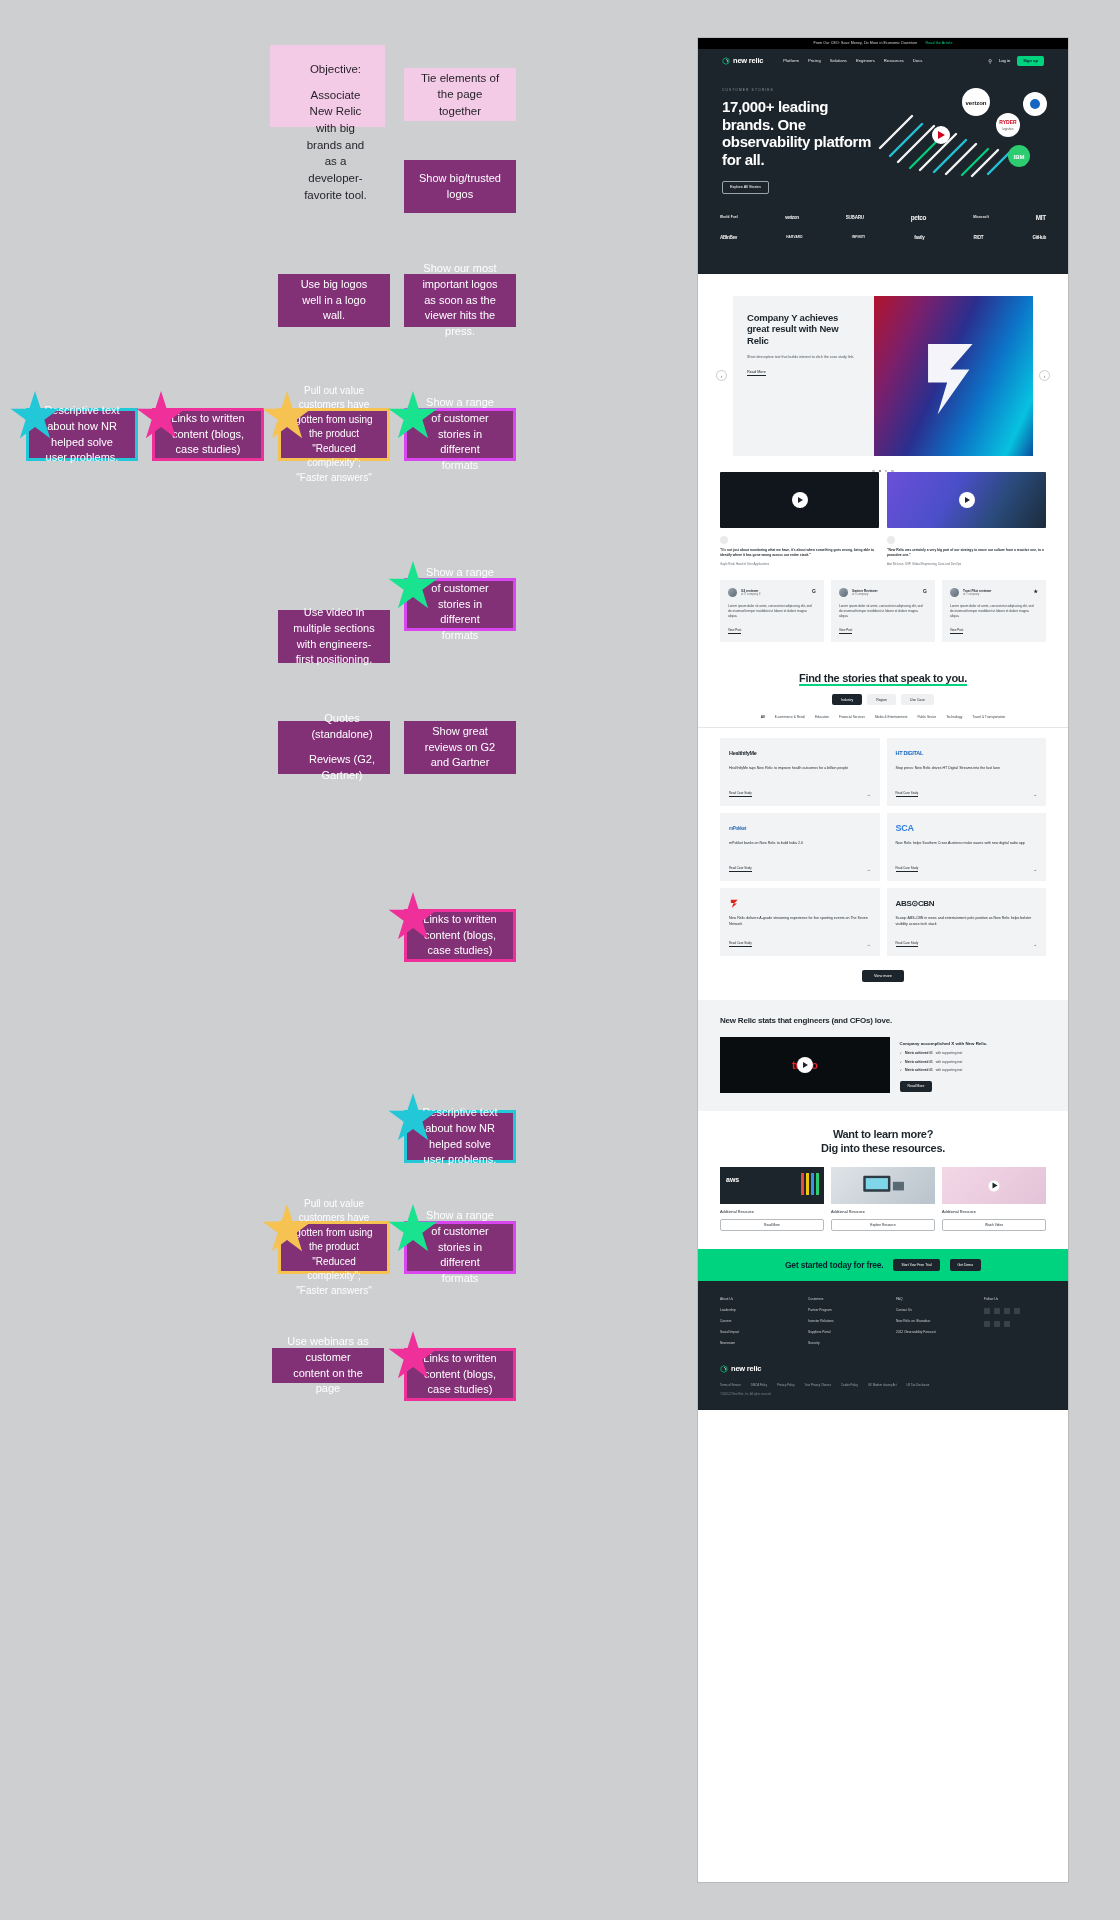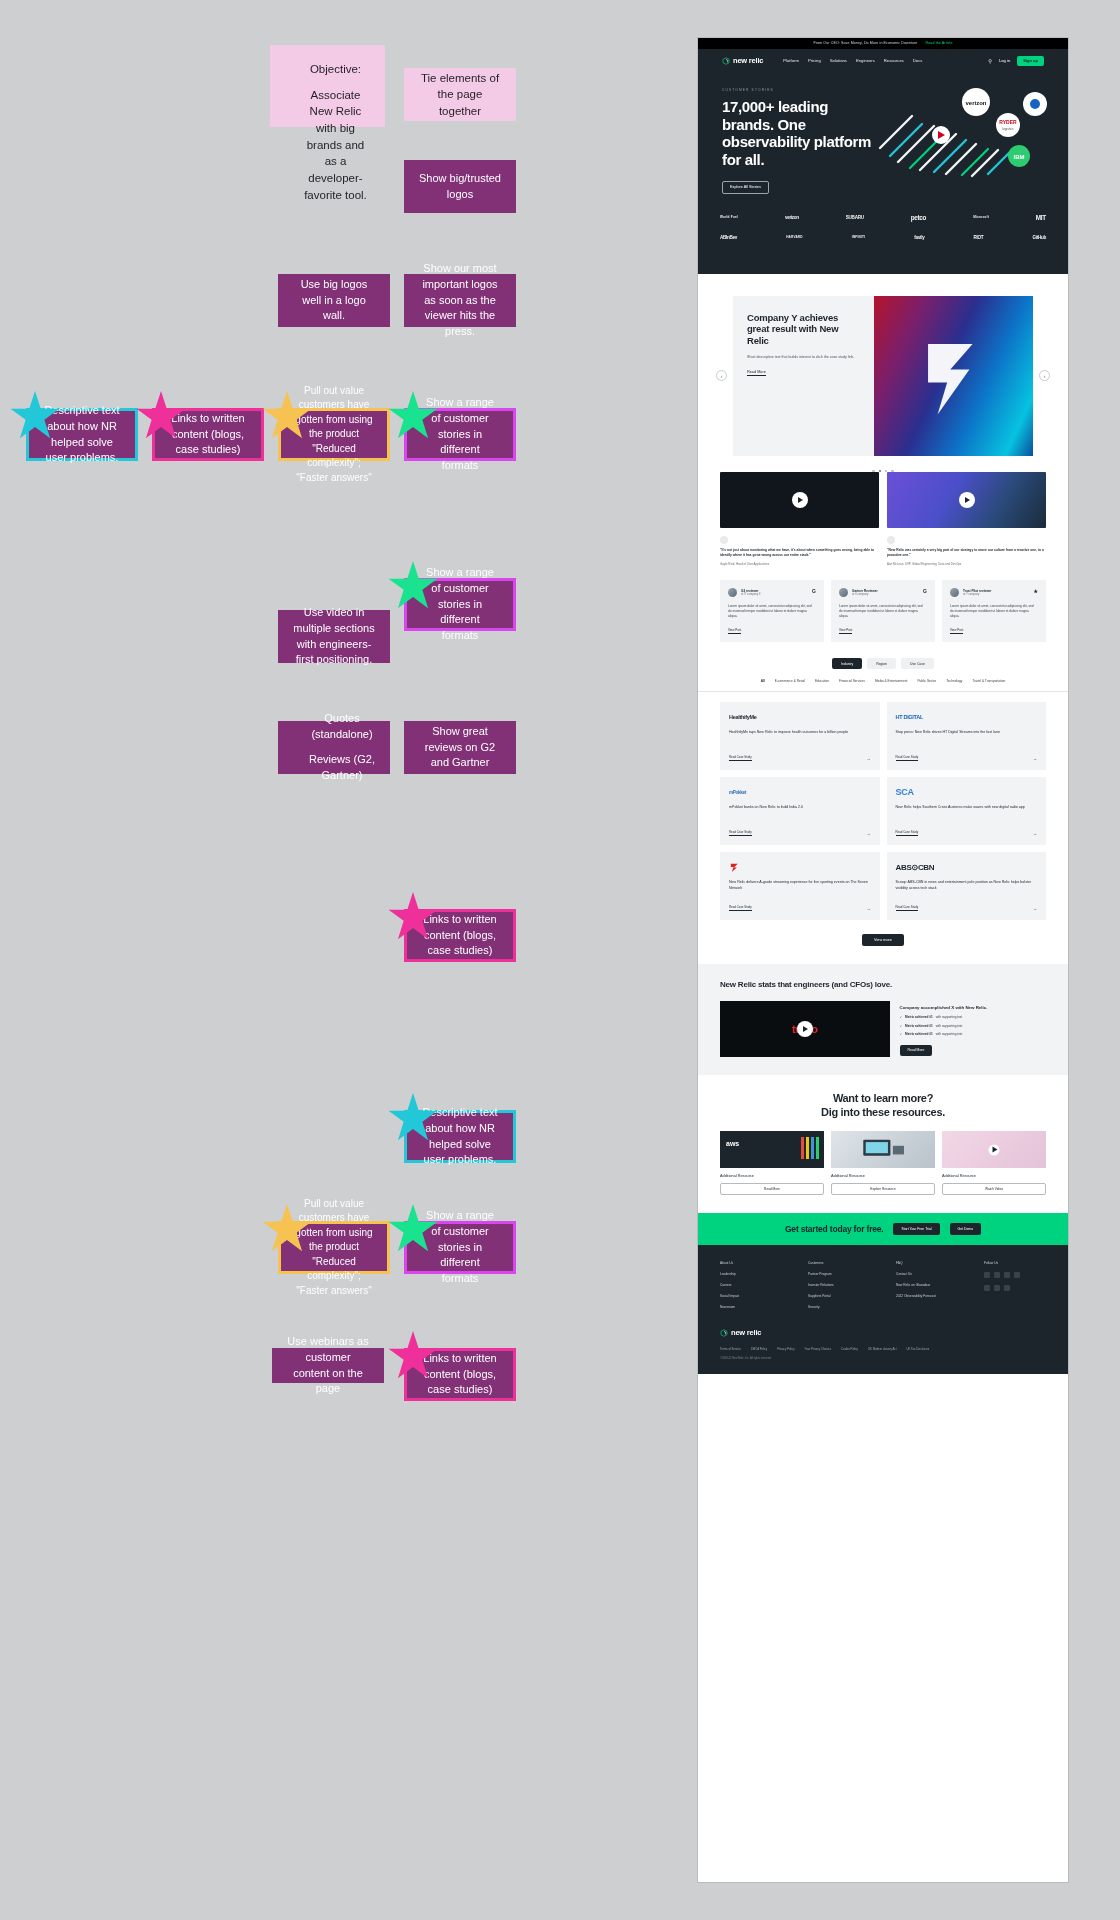--- a/index.html
+++ b/index.html
@@ -477,20 +477,23 @@
             <div class="rev-role">at Y company</div>
           </div>
         </div>
         <div class="rev-body">Lorem ipsum dolor sit amet, consectetur adipiscing elit, sed do eiusmod tempor incididunt ut labore et dolore magna aliqua.</div>
         <div class="rev-link">View Post</div>
       </div>
     </div>
   </div>
 
   <div class="sec" style="padding-top:12px;">
+    <div class="sec-h" style="padding-bottom:6px;">
+      <span class="u">Find the stories that speak to you.</span>
+    </div>
     <div class="pillrow">
       <span class="pill">Industry</span>
       <span class="pill off">Region</span>
       <span class="pill off">Use Case</span>
     </div>
     <div class="filters">
       <span class="on">All</span>
       <span>E-commerce &amp; Retail</span>
       <span>Education</span>
       <span>Financial Services</span>

